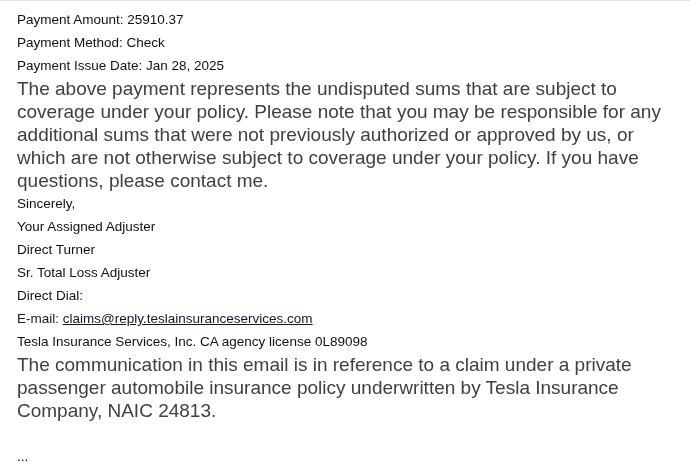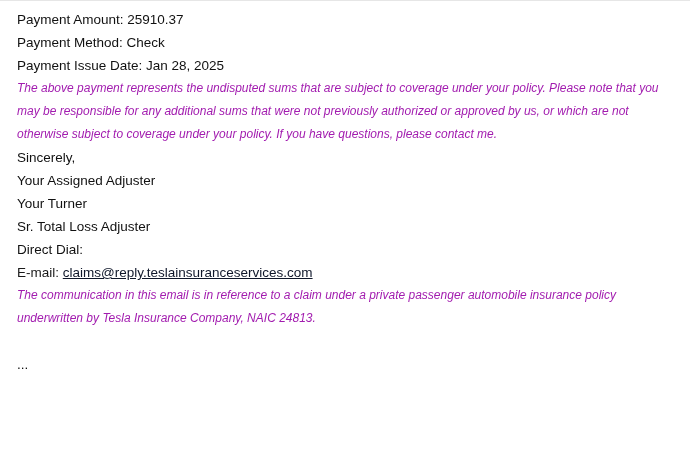--- a/index.html
+++ b/index.html
@@ -35,25 +35,24 @@
     left: 17px;
     width: 660px;
   }
   .line {
     font-size: 13.5px;
     line-height: 23px;
     color: #111111;
     white-space: pre-wrap;
   }
   .para {
-    font-size: 12px;
+    font-size: 19px;
     line-height: 23px;
-    color: #a21caf;
+    color: #404040;
     margin: 0;
-    font-style: italic;
   }
   .inline-label {
     font-size: 13.5px;
     line-height: 23px;
     text-align: center;
   }
   .email-row {
     font-size: 13.5px;
     line-height: 23px;
     white-space: nowrap;
@@ -82,26 +81,27 @@
   <div class="content">
 
     <div class="line">Payment Amount: 25910.37</div>
     <div class="line">Payment Method: Check</div>
     <div class="line">Payment Issue Date: Jan 28, 2025</div>
 
     <p class="para">The above payment represents the undisputed sums that are subject to coverage under your policy. Please note that you may be responsible for any additional sums that were not previously authorized or approved by us, or which are not otherwise subject to coverage under your policy. If you have questions, please contact me.</p>
 
     <div class="line">Sincerely,</div>
     <div class="line">Your Assigned Adjuster</div>
-    <div class="line">Your Turner</div>
+    <div class="line">Direct Turner</div>
     <div class="line">Sr. Total Loss Adjuster</div>
     <div class="line">Direct Dial:</div>
 
     <div class="email-row"><span class="inline-label">E-mail:</span><span>&nbsp;</span><a class="email-link" href="#">claims@reply.teslainsuranceservices.com</a></div>
 
+    <div class="line">Tesla Insurance Services, Inc. CA agency license 0L89098</div>
 
     <p class="para">The communication in this email is in reference to a claim under a private passenger automobile insurance policy underwritten by Tesla Insurance Company, NAIC 24813.</p>
 
     <div class="spacer"></div>
 
     <div class="ellipsis">...</div>
 
   </div>
 
 </div>

